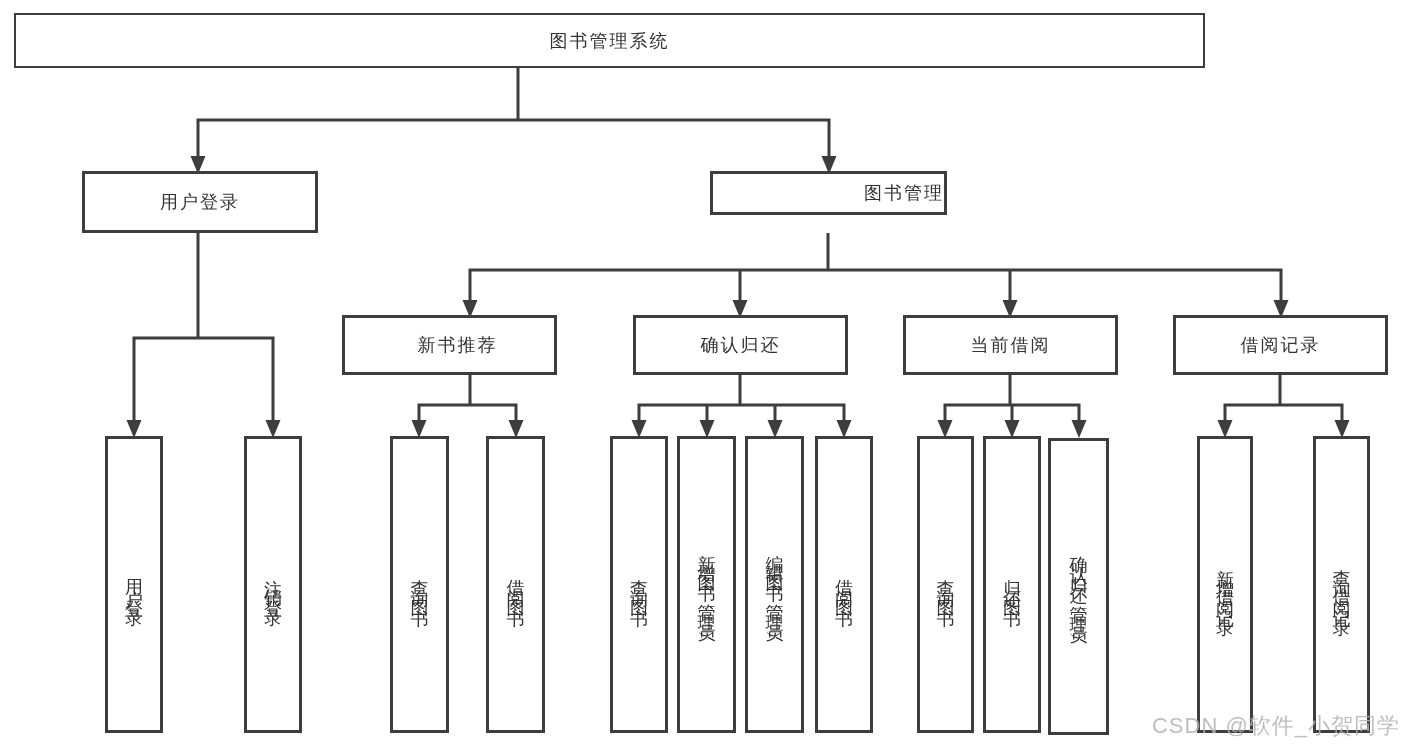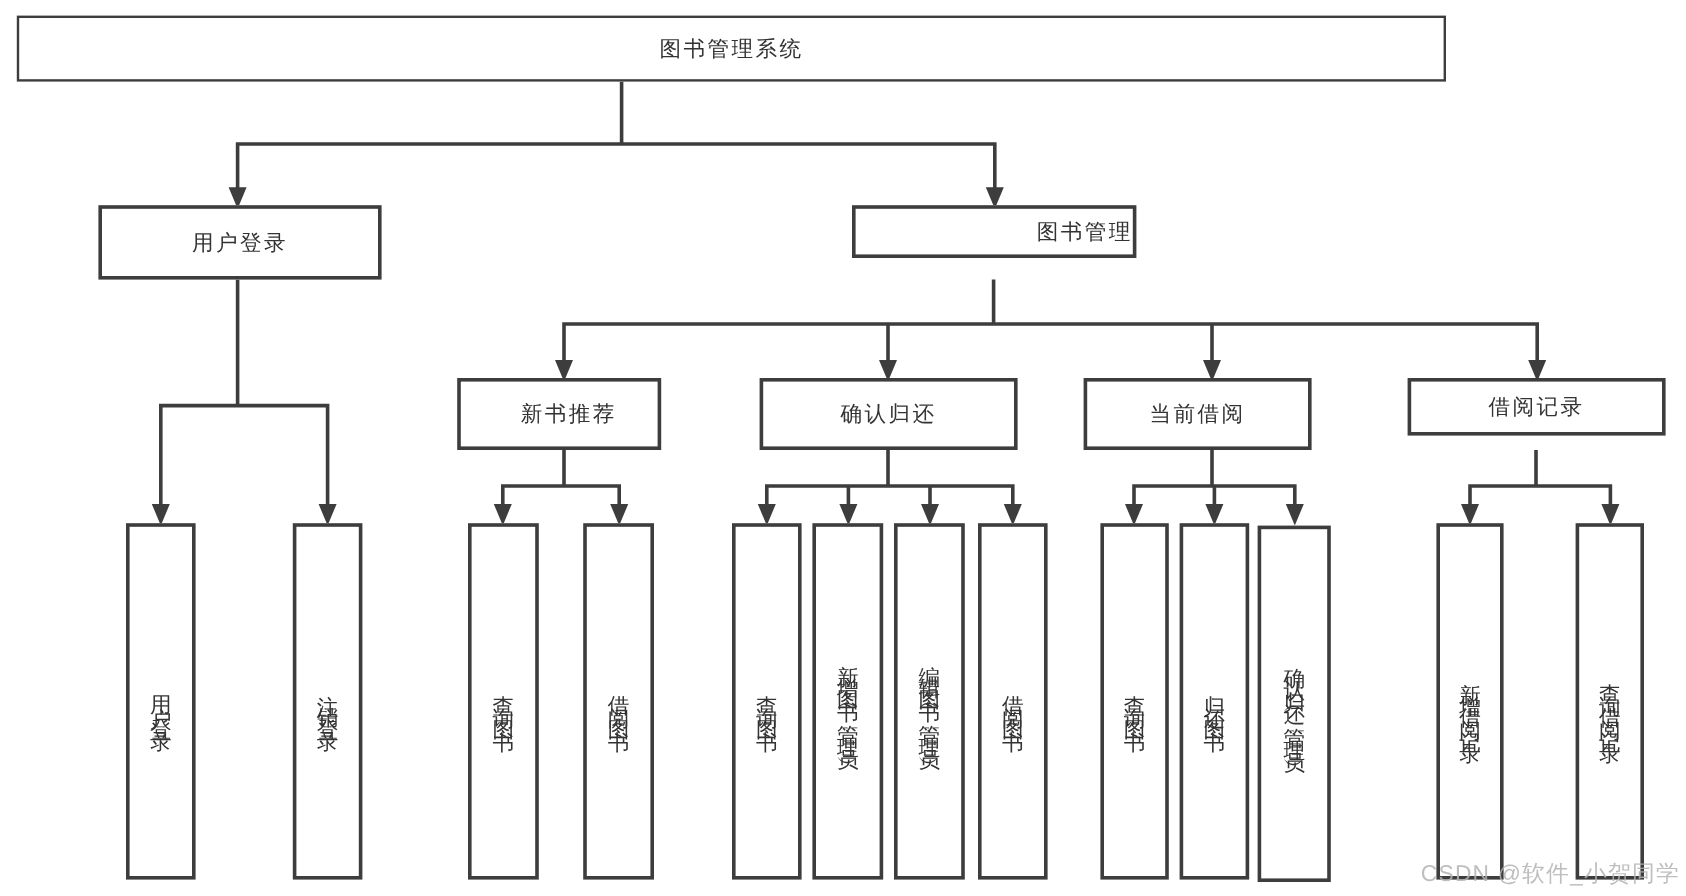--- a/index.html
+++ b/index.html
@@ -42,21 +42,21 @@
     writing-mode: vertical-rl;
     text-orientation: mixed;
     font-size: 18px;
     letter-spacing: 10px;
     line-height: 1;
   }
   .watermark {
     position: absolute;
     right: 5px;
     bottom: 6px;
-    font-size: 19px;
+    font-size: 22px;
     color: #b3b3b3;
     opacity: 0.85;
     letter-spacing: 1px;
     white-space: nowrap;
   }
 </style>
 </head>
 <body>
 
 <div class="canvas">
@@ -112,30 +112,30 @@
     <span>图书管理系统</span>
   </div>
 
   <div class="box hbox" style="left:82px; top:171px; width:236px; height:62px;">
     <span>用户登录</span>
   </div>
   <div class="box hbox" style="left:710px; top:171px; width:237px; height:44px;justify-content:flex-end;">
     <span>图书管理</span>
   </div>
 
-  <div class="box hbox" style="left:381px; top:315px; width:170px; height:60px;padding-left:16px;">
+  <div class="box hbox" style="left:342px; top:315px; width:215px; height:60px;padding-left:16px;">
     <span>新书推荐</span>
   </div>
   <div class="box hbox" style="left:633px; top:315px; width:215px; height:60px;">
     <span>确认归还</span>
   </div>
-  <div class="box hbox" style="left:903px; top:315px; width:190px; height:60px;">
+  <div class="box hbox" style="left:903px; top:315px; width:215px; height:60px;">
     <span>当前借阅</span>
   </div>
-  <div class="box hbox" style="left:1173px; top:315px; width:215px; height:48px;">
+  <div class="box hbox" style="left:1173px; top:315px; width:215px; height:60px;">
     <span>借阅记录</span>
   </div>
 
   <div class="box vbox" style="left:105px; top:436px; width:58px; height:297px;">
     <span>用户登录</span>
   </div>
   <div class="box vbox" style="left:244px; top:436px; width:58px; height:297px;">
     <span>注销登录</span>
   </div>
 

